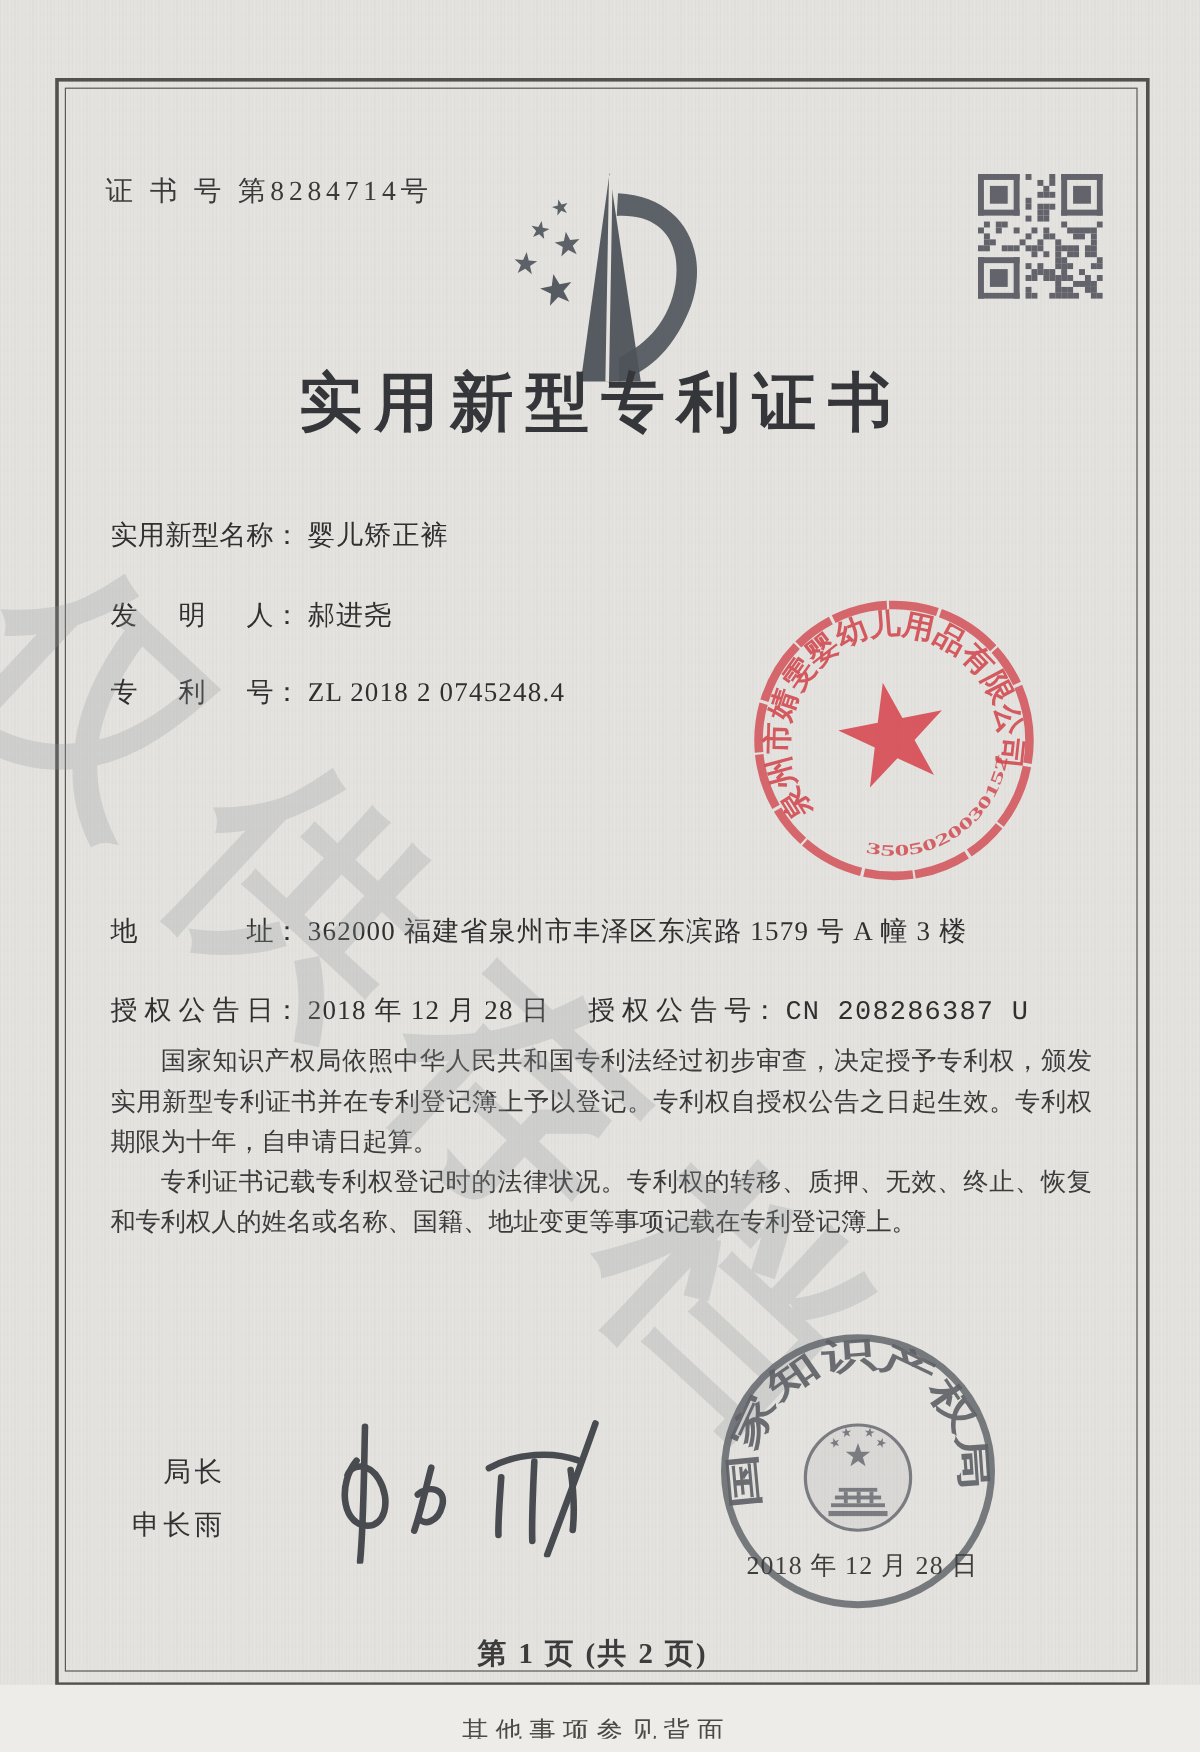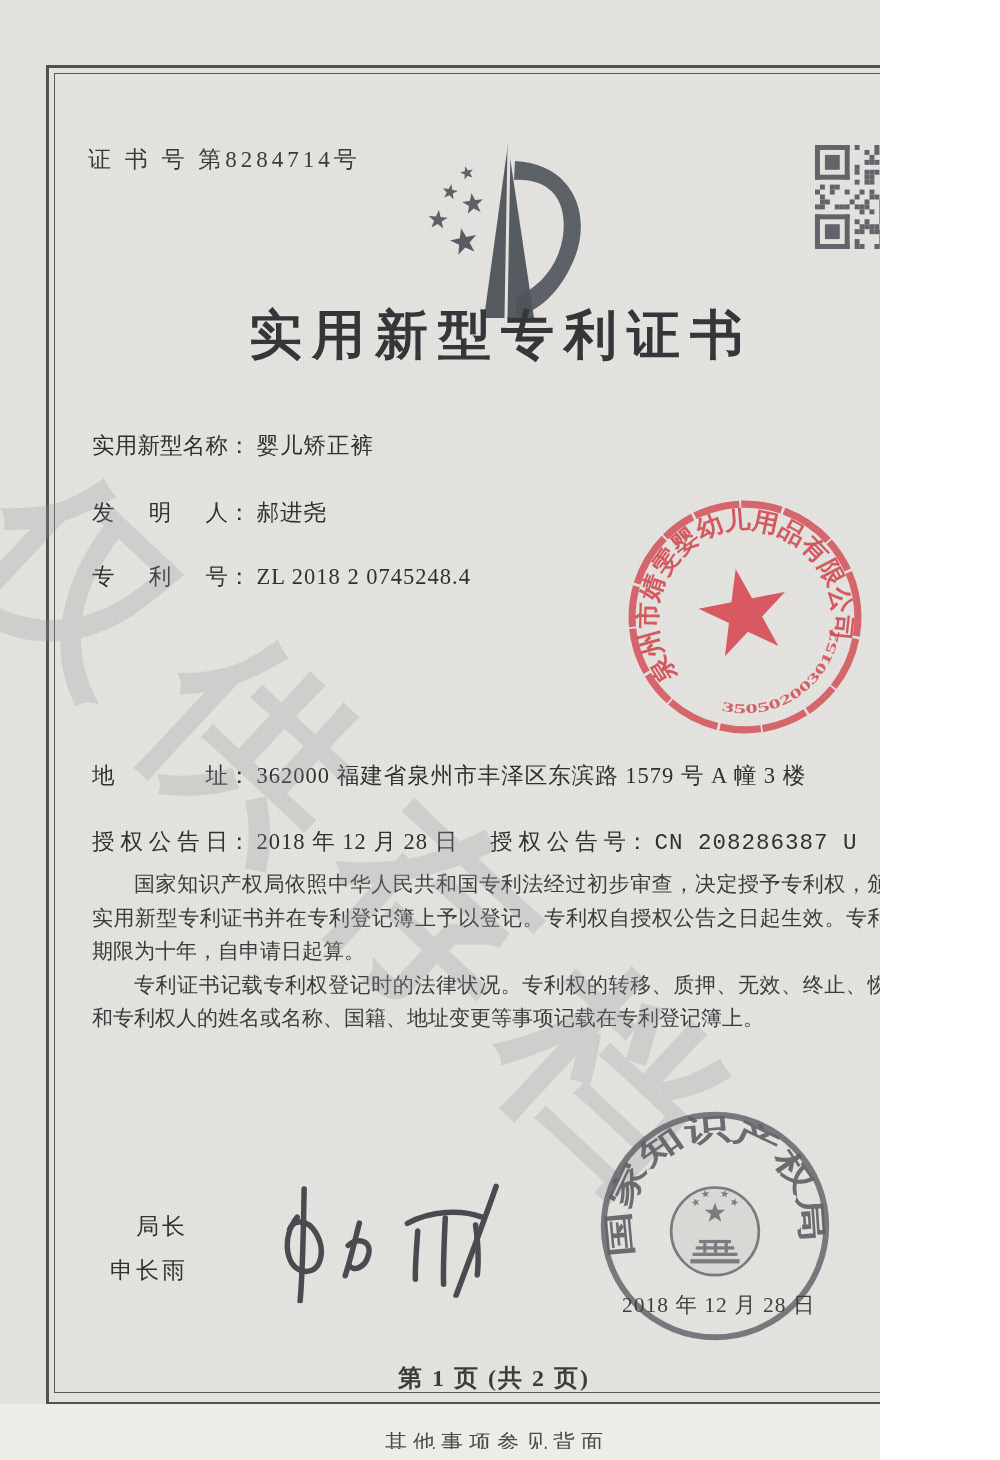--- a/index.html
+++ b/index.html
@@ -1,18 +1,18 @@
 <!DOCTYPE html>
 <html><head>
 <meta charset="utf-8">
 <style>
   html,body{margin:0;padding:0;}
   body{width:1000px;height:1460px;overflow:hidden;
        font-family:"Liberation Serif","DejaVu Serif",serif;}
-  .page{position:relative;width:880px;height:1460px;overflow:hidden;
+  .page{position:relative;width:1000px;height:1460px;overflow:hidden;
         background:#e3e2de;
         background-image:
           repeating-linear-gradient(90deg, rgba(0,0,0,.015) 0 1px, transparent 1px 3px),
           repeating-linear-gradient(0deg, rgba(255,255,255,.05) 0 1px, transparent 1px 2px);}
   .abs{position:absolute;}
   .frame-outer{position:absolute;left:46px;top:65px;width:906px;height:1334px;
         border:3px solid #52514d;}
   .frame-inner{position:absolute;left:54px;top:73px;width:892px;height:1318px;
         border:1px solid #5a5955;}
   .cert-no{left:88px;top:144px;font-size:23px;color:#3a3a3a;letter-spacing:4px;}

